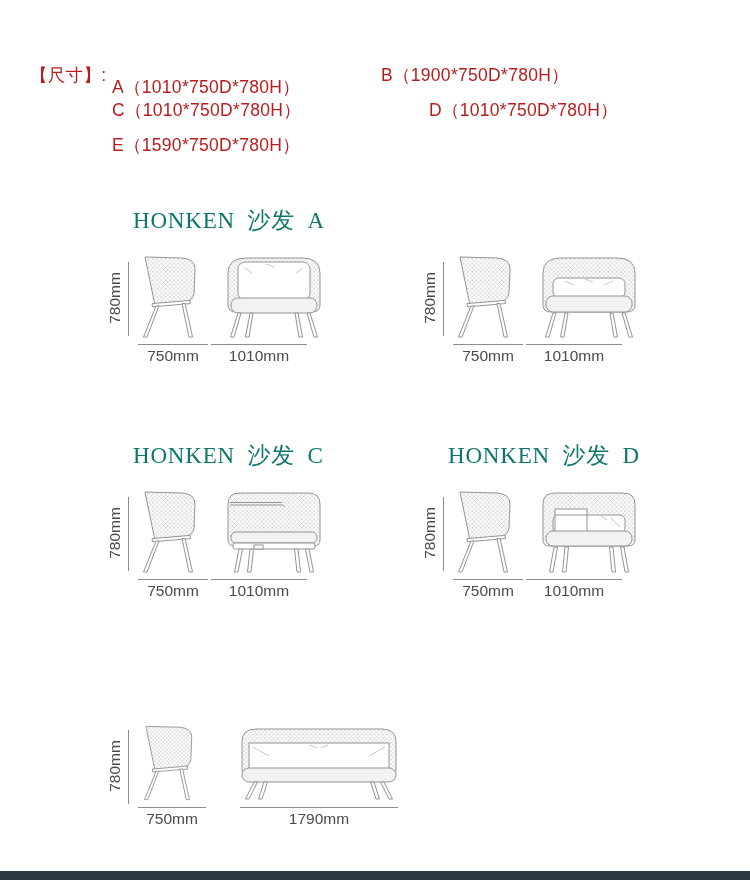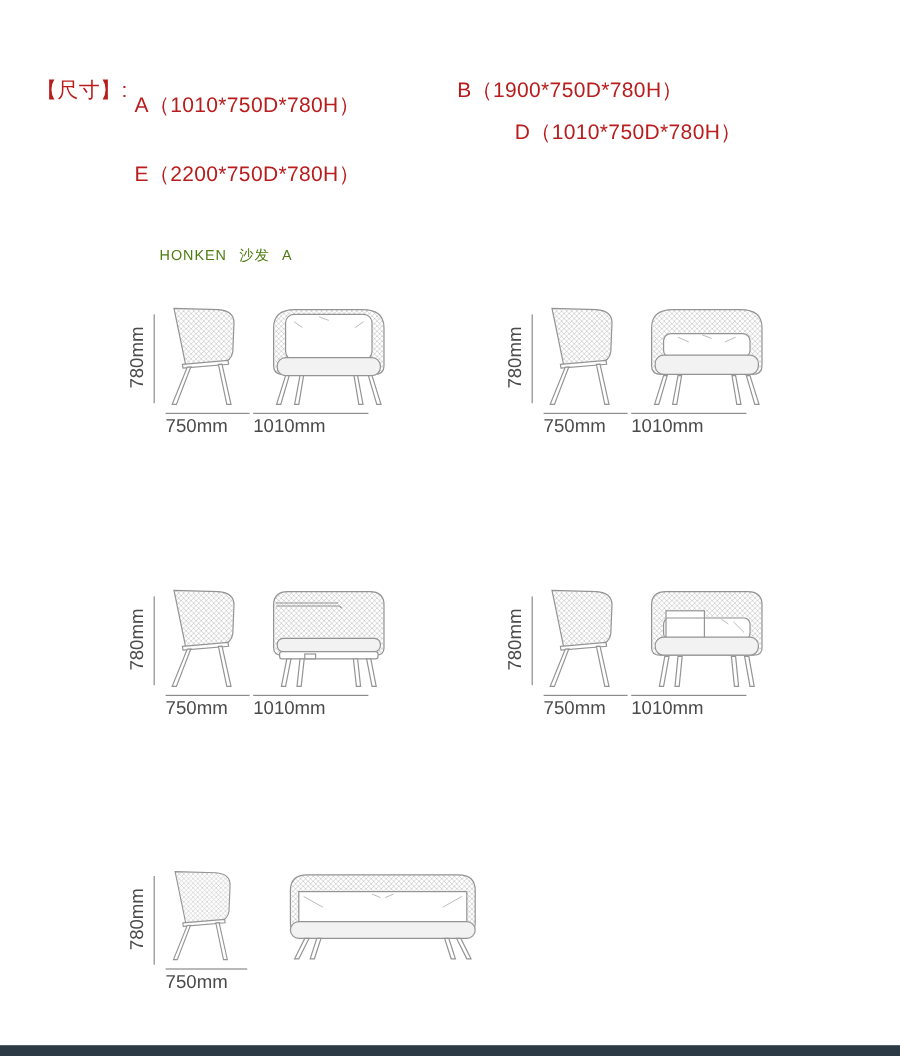--- a/index.html
+++ b/index.html
@@ -16,41 +16,41 @@
   #h-e{left:112px;top:133px;}
 
   
   .section{position:absolute;width:310px;height:180px;}
   #sec-a{left:105px;top:195px;}
   #sec-b{left:420px;top:195px;}
   #sec-c{left:105px;top:430px;}
   #sec-d{left:420px;top:430px;}
   #sec-e{left:100px;top:660px;width:340px;}
 
-  .sec-title{position:absolute;left:28px;top:10px;font-size:12px;color:#4d7c0f;
-             letter-spacing:0.8px;word-spacing:6px;white-space:nowrap;}
+  .sec-title{position:absolute;left:28px;top:10px;font-size:23px;color:#0f766e;
+             letter-spacing:0.8px;word-spacing:6px;white-space:nowrap;font-family:Liberation Serif, serif;}
   #sec-e .sec-title{left:31px;}
 
   
   .dim-v{position:absolute;left:23px;top:67px;width:1px;height:74px;}
   .dim-v-line{position:absolute;left:0;top:0;width:1px;height:100%;background:#8c8c8c;}
   .dim-v-label{position:absolute;top:50%;left:-51px;width:76px;margin-top:-10px;
                transform:rotate(-90deg);font-size:15.5px;color:#4a4a4a;text-align:center;}
   #sec-e .dim-v{left:28px;top:70px;}
 
   
   .side-view{position:absolute;left:27px;top:60px;}
   .front-view{position:absolute;left:121px;top:60px;}
   #sec-e .side-view{left:34px;top:64px;}
   #sec-e .front-view{left:140px;top:66px;}
 
   
   .dim-h{position:absolute;top:149px;}
   .dim-h-line{height:1px;background:#8c8c8c;}
-  .dim-h-label{margin-top:2px;text-align:left;font-size:15.5px;color:#4a4a4a;}
+  .dim-h-label{margin-top:2px;text-align:center;font-size:15.5px;color:#4a4a4a;}
   .dim-depth{left:33px;width:70px;}
   .dim-width{left:106px;width:96px;}
   #sec-e .dim-depth{left:38px;width:68px;top:147px;}
   #sec-e .dim-width{left:140px;width:158px;top:147px;}
 
   svg{display:block;}
   .ln{stroke:#949494;stroke-width:1;fill:none;}
   .shell{stroke:#949494;stroke-width:1;}
   .white{fill:#ffffff;stroke:#949494;stroke-width:1;}
   .pad{fill:#f2f2f2;stroke:#949494;stroke-width:1;}
@@ -67,22 +67,23 @@
     <defs>
       <pattern id="meshPat" width="4.2" height="4.2" patternUnits="userSpaceOnUse">
         <path d="M0,4.2 L4.2,0 M0,0 L4.2,4.2" stroke="#c6c6c6" stroke-width="0.55" fill="none"></path>
       </pattern>
     </defs>
   </svg>
 
   <div class="hline" id="h-prefix">【尺寸】:</div>
   <div class="hline" id="h-a">A（1010*750D*780H）</div>
   <div class="hline" id="h-b">B（1900*750D*780H）</div>
+  <div class="hline" id="h-c">C（1010*750D*780H）</div>
   <div class="hline" id="h-d">D（1010*750D*780H）</div>
-  <div class="hline" id="h-e">E（2200*750D*780H）</div>
+  <div class="hline" id="h-e">E（1590*750D*780H）</div>
 
   <div class="section" id="sec-a">
     <div class="sec-title">HONKEN 沙发 A</div>
     <div class="dim-v">
       <div class="dim-v-line"></div>
       <div class="dim-v-label">780mm</div>
     </div>
     <svg class="side-view" width="72" height="84" viewBox="0 0 72 84">
       <path class="shell" fill="url(#meshPat)" d="M13,2 L50,3 Q63,4 63,14 L62,38 Q61,46 52,47.5 L23,50.5 Z"></path>
       <path class="white" d="M20,48.6 L58,45.4 L58.5,48.6 L20.5,51.8 Z"></path>
@@ -134,20 +135,21 @@
       <path class="white" d="M69,58 L72,58 L76.5,82 L73,82 Z"></path>
       <path class="white" d="M81,58 L84,58 L91.5,82 L88,82 Z"></path>
     </svg>
     <div class="dim-h dim-width">
       <div class="dim-h-line"></div>
       <div class="dim-h-label">1010mm</div>
     </div>
   </div>
 
   <div class="section" id="sec-c">
+    <div class="sec-title">HONKEN 沙发 C</div>
     <div class="dim-v">
       <div class="dim-v-line"></div>
       <div class="dim-v-label">780mm</div>
     </div>
     <svg class="side-view" width="72" height="84" viewBox="0 0 72 84">
       <path class="shell" fill="url(#meshPat)" d="M13,2 L50,3 Q63,4 63,14 L62,38 Q61,46 52,47.5 L23,50.5 Z"></path>
       <path class="white" d="M20,48.6 L58,45.4 L58.5,48.6 L20.5,51.8 Z"></path>
       <path class="white" d="M24,51 L27,50.8 L15,82 L11.5,82 Z"></path>
       <path class="white" d="M50,48.6 L53,48.4 L60.5,82 L57,82 Z"></path>
     </svg>
@@ -166,20 +168,21 @@
       <path class="white" d="M68.5,59 L72,59 L74.5,82 L71,82 Z"></path>
       <path class="white" d="M79.5,59 L83,59 L87.5,82 L84,82 Z"></path>
     </svg>
     <div class="dim-h dim-width">
       <div class="dim-h-line"></div>
       <div class="dim-h-label">1010mm</div>
     </div>
   </div>
 
   <div class="section" id="sec-d">
+    <div class="sec-title">HONKEN 沙发 D</div>
     <div class="dim-v">
       <div class="dim-v-line"></div>
       <div class="dim-v-label">780mm</div>
     </div>
     <svg class="side-view" width="72" height="84" viewBox="0 0 72 84">
       <path class="shell" fill="url(#meshPat)" d="M13,2 L50,3 Q63,4 63,14 L62,38 Q61,46 52,47.5 L23,50.5 Z"></path>
       <path class="white" d="M20,48.6 L58,45.4 L58.5,48.6 L20.5,51.8 Z"></path>
       <path class="white" d="M24,51 L27,50.8 L15,82 L11.5,82 Z"></path>
       <path class="white" d="M50,48.6 L53,48.4 L60.5,82 L57,82 Z"></path>
     </svg>
@@ -223,17 +226,21 @@
     <svg class="front-view" width="158" height="76" viewBox="0 0 158 76">
       <path class="shell" fill="url(#meshPat)" d="M2,16 Q2,3 16,3 L142,3 Q156,3 156,16 L156,44 Q156,50 149,50 L9,50 Q2,50 2,44 Z"></path>
       <rect class="white" x="9" y="17" width="140" height="26"></rect>
       <path class="crease" d="M13,21 l16,9 M145,21 l-16,9 M70,19 l7,3 M88,19 l-7,3"></path>
       <rect class="pad" x="2" y="42" width="154" height="14" rx="7"></rect>
       <path class="white" d="M14,56 L17.5,56 L9,73 L5.5,73 Z"></path>
       <path class="white" d="M24,56 L27.5,56 L22,73 L18.5,73 Z"></path>
       <path class="white" d="M130.5,56 L134,56 L139.5,73 L136,73 Z"></path>
       <path class="white" d="M140.5,56 L144,56 L152.5,73 L149,73 Z"></path>
     </svg>
+    <div class="dim-h dim-width">
+      <div class="dim-h-line"></div>
+      <div class="dim-h-label">1790mm</div>
+    </div>
   </div>
 
   <div class="footer-bar" style="background-color:#2c3a46"></div>
 
 </div>
 
 </body></html>

